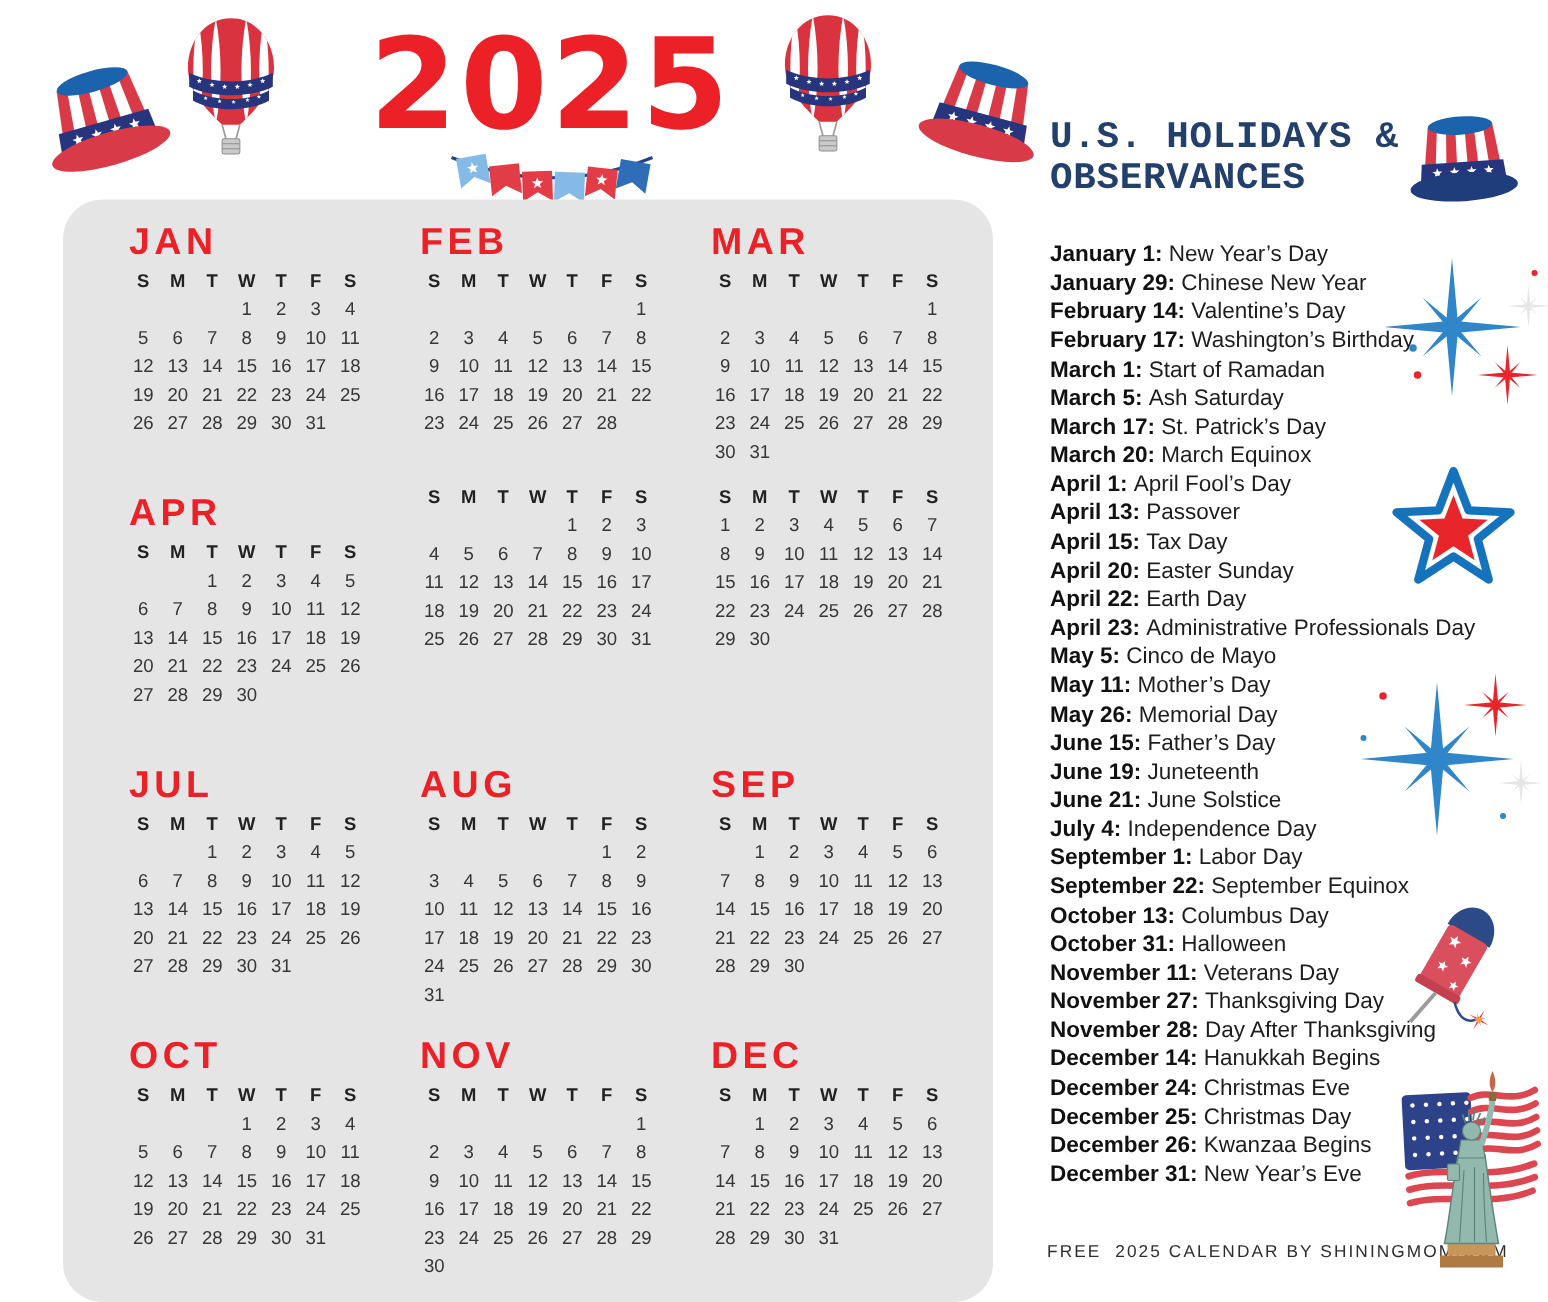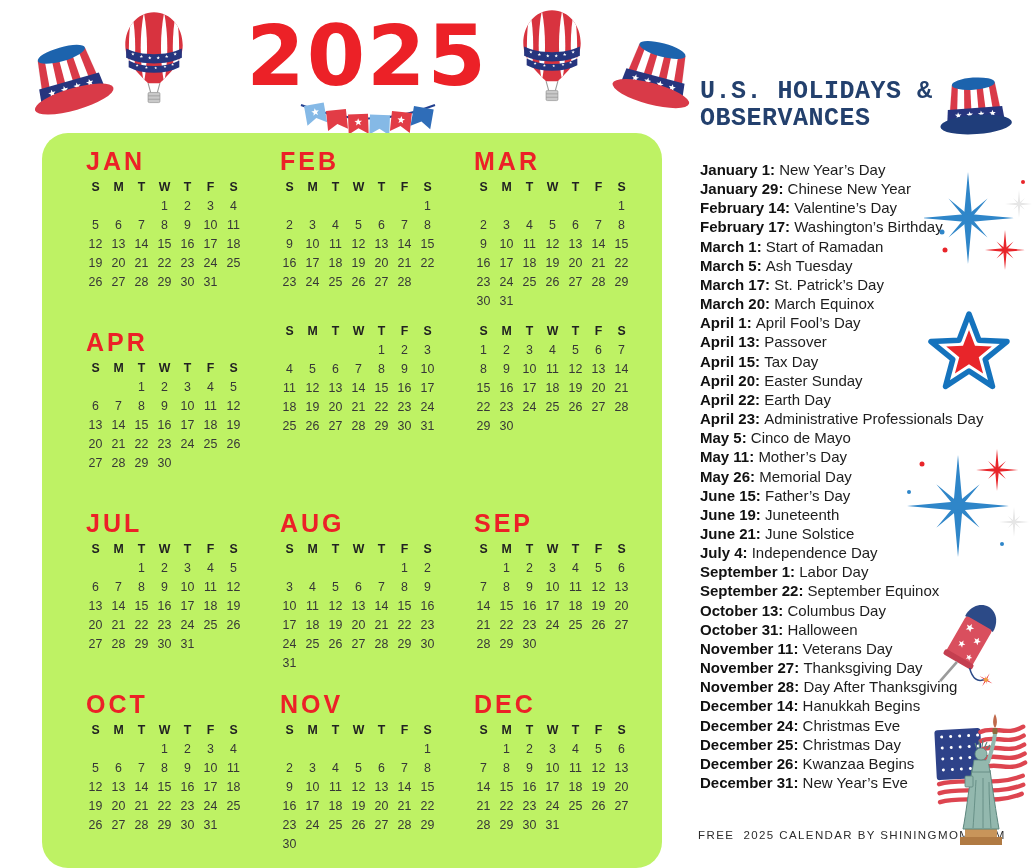--- a/index.html
+++ b/index.html
@@ -16,21 +16,21 @@
     position:absolute;left:240px;top:14px;width:248px;text-align:right;
     font-size:84px;line-height:1;font-weight:800;letter-spacing:2px;
     color:#ec2127;font-family:"DejaVu Sans","Liberation Sans",sans-serif;
   }
   #bunting{left:298px;top:100px;width:140px;height:44px;}
   #balloon-right{left:514px;top:6px;width:76px;height:98px;}
   #hat-right{left:608px;top:36px;width:95px;height:80px;transform:rotate(15deg);}
   
   .panel{
     position:absolute;left:42px;top:133px;width:620px;height:735px;
-    background:#bef264;border-radius:26px;
+    background:#e5e5e5;border-radius:26px;
   }
   .months{
     display:grid;grid-template-columns:repeat(3,194px);
     grid-template-rows:repeat(4,181px);
     padding:8px 0 0 42px;
   }
   .month-title{
     color:#ec2127;font-size:25px;line-height:28px;font-weight:bold;
     letter-spacing:3px;margin:6px 0 3px 2px;
   }
@@ -762,21 +762,21 @@
   <svg id="hat-sidebar" class="deco" viewBox="0 0 120 100" style="--brim:#1f3d7a;">
       <use href="#hatG"></use>
     </svg>
 
   <div id="holidays" class="holiday-list">
       <div class="holiday"><span class="hdate">January 1: </span><span>New Year’s Day</span></div>
       <div class="holiday"><span class="hdate">January 29: </span><span>Chinese New Year</span></div>
       <div class="holiday"><span class="hdate">February 14: </span><span>Valentine’s Day</span></div>
       <div class="holiday"><span class="hdate">February 17: </span><span>Washington’s Birthday</span></div>
       <div class="holiday"><span class="hdate">March 1: </span><span>Start of Ramadan</span></div>
-      <div class="holiday"><span class="hdate">March 5: </span><span>Ash Tuesday</span></div>
+      <div class="holiday"><span class="hdate">March 5: </span><span>Ash Saturday</span></div>
       <div class="holiday"><span class="hdate">March 17: </span><span>St. Patrick’s Day</span></div>
       <div class="holiday"><span class="hdate">March 20: </span><span>March Equinox</span></div>
       <div class="holiday"><span class="hdate">April 1: </span><span>April Fool’s Day</span></div>
       <div class="holiday"><span class="hdate">April 13: </span><span>Passover</span></div>
       <div class="holiday"><span class="hdate">April 15: </span><span>Tax Day</span></div>
       <div class="holiday"><span class="hdate">April 20: </span><span>Easter Sunday</span></div>
       <div class="holiday"><span class="hdate">April 22: </span><span>Earth Day</span></div>
       <div class="holiday"><span class="hdate">April 23: </span><span>Administrative Professionals Day</span></div>
       <div class="holiday"><span class="hdate">May 5: </span><span>Cinco de Mayo</span></div>
       <div class="holiday"><span class="hdate">May 11: </span><span>Mother’s Day</span></div>

